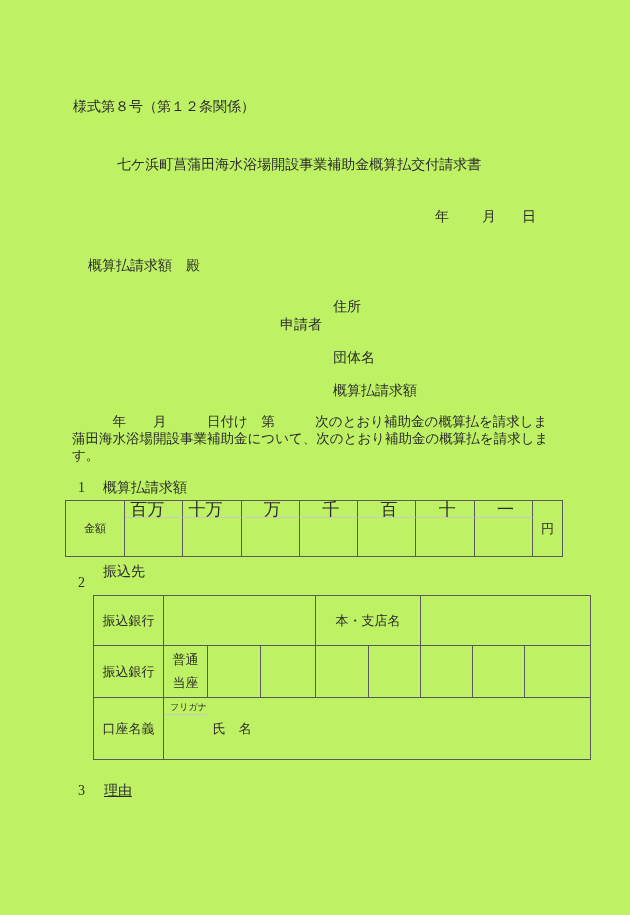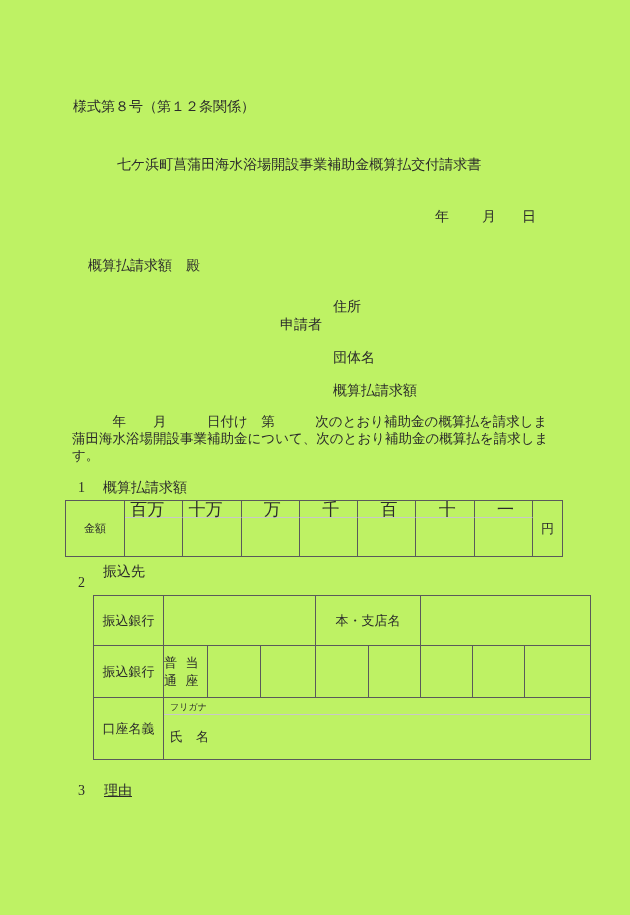--- a/index.html
+++ b/index.html
@@ -54,22 +54,22 @@
     font-size:13px;
     margin-left:28px;
   }
   .t2r{display:grid;box-sizing:border-box;}
   .t2r1{grid-template-columns:70px 152px 105px 1fr;height:50px;border-bottom:1px solid #5a5a5a;}
   .t2r2{grid-template-columns:70px 44px 53px 55px 53px 52px 52px 52px 1fr;height:52px;border-bottom:1px solid #5a5a5a;}
   .t2r3{display:grid;grid-template-columns:70px 1fr;height:61px;}
   .cell{border-right:1px solid #5a5a5a;box-sizing:border-box;}
   .cell.last{border-right:none;}
   .c-center{display:flex;align-items:center;justify-content:center;}
-  .c-type{display:flex;flex-direction:row;justify-content:space-evenly;align-items:center;}
-  .r3-right{display:flex;flex-direction:column;}
+  .c-type{display:flex;flex-direction:column;justify-content:space-evenly;align-items:center;}
+  .r3-right{display:flex;flex-direction:row;}
   .furigana-row{
     height:17px;box-sizing:border-box;
     border-bottom:1px solid #c8c8c8;
     font-size:9px;line-height:10px;
     padding:4px 0 0 6px;
   }
   .shimei-row{flex:1;display:flex;align-items:center;padding-left:6px;}
 </style>
 </head>
 <body>

